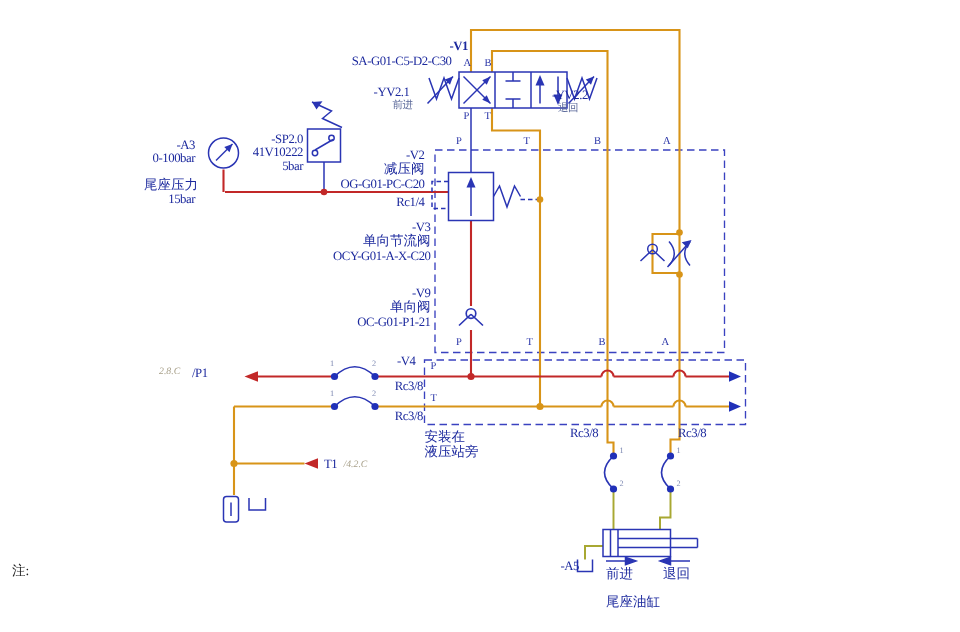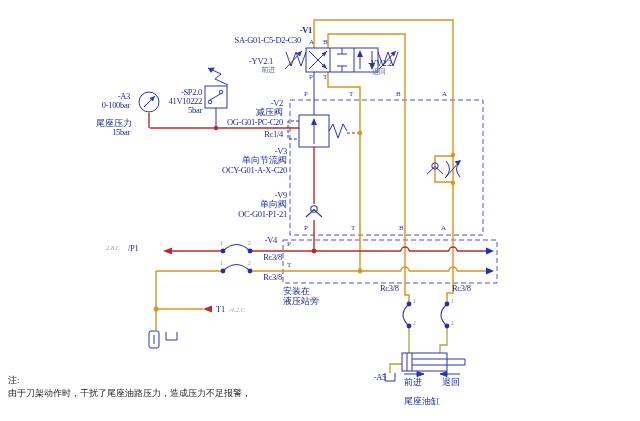--- a/index.html
+++ b/index.html
@@ -241,15 +241,14 @@
 <span class="micro lb" style="left:413px;top:321px;">2</span>
 <span class="micro lb" style="left:451px;top:299px;">1</span>
 <span class="micro lb" style="left:451px;top:321px;">2</span>
 
 <span class="lb" style="right:254px;top:349px;margin-top:24px;">-A5</span>
 <span class="lb cn" style="left:404px;top:378px;">前进</span>
 <span class="lb cn" style="left:442px;top:378px;">退回</span>
 <span class="lb cn" style="left:404px;top:397px;">尾座油缸</span>
 
 <span class="note lb" style="left:8px;top:376px;">注:</span>
-<span class="note lb" style="left:8px;top:389px;">由于刀架动作时，干扰了尾座油路压力，造成压力不足报警，</span>
 
 </div>
 
 </body></html>

